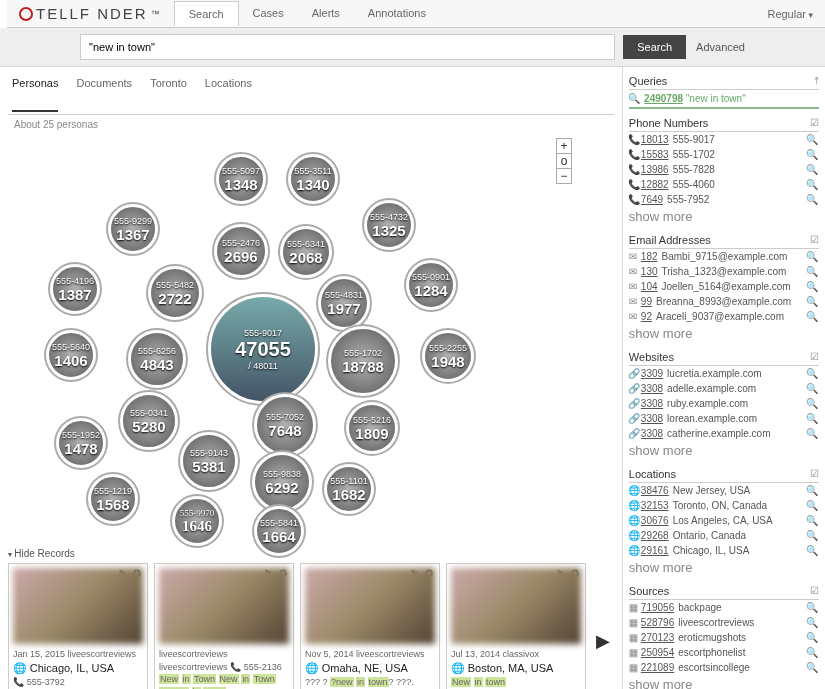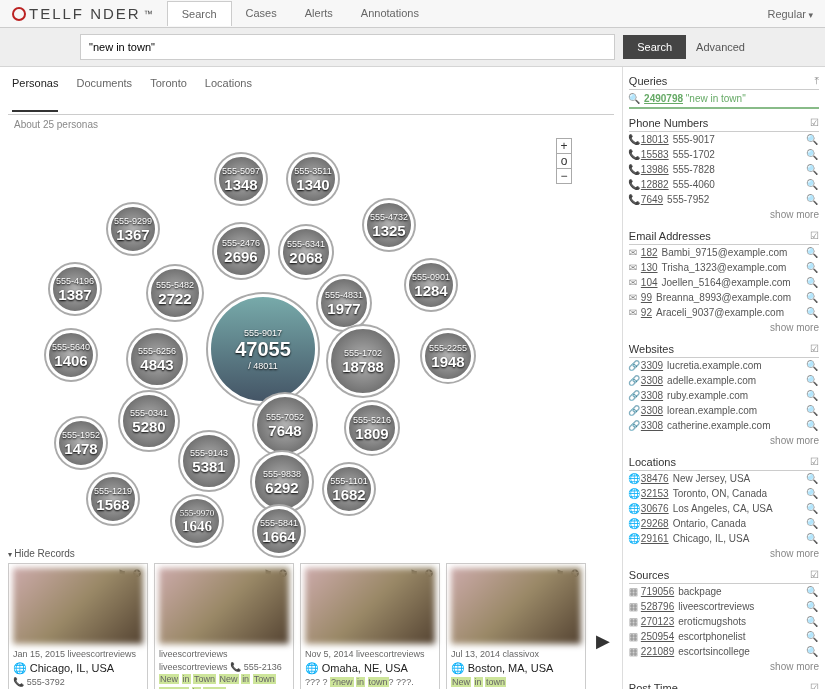--- a/index.html
+++ b/index.html
@@ -1,19 +1,19 @@
 <!DOCTYPE html>
 <html><head>
 <meta charset="utf-8">
 <style>
 * { box-sizing: border-box; margin: 0; padding: 0; }
 body { font-family: Arial, Helvetica, sans-serif; font-size: 11px; color: #333; background: #fff; width: 825px; }
 
 
-.topbar { display: flex; align-items: center; height: 28px; border-bottom: 1px solid #ccc; background: #f7f7f7; padding: 0 12px; }
+.topbar { display: flex; align-items: center; height: 28px; border-bottom: 1px solid #ccc; background: #f7f7f7; padding: 0 12px; margin-left: 7px; }
 .logo { display: flex; align-items: center; gap: 3px; font-weight: 400; font-size: 15px; letter-spacing: 2px; color: #444; margin-right: 12px; }
 .logo-icon { width: 14px; height: 14px; border: 2px solid #b22; border-radius: 50%; position: relative; }
 .navlinks { display: flex; gap: 0; }
 .navlinks span { padding: 6px 14px; color: #666; font-size: 11px; cursor: pointer; }
 .navlinks span.active { background: #fff; border: 1px solid #ccc; border-bottom: none; }
 .userbtn { margin-left: auto; color: #666; font-size: 11px; }
 .userbtn::after { content: " ▾"; font-size: 9px; }
 
 
 .searchbar { display: flex; align-items: center; padding: 6px 80px; background: #eee; border-bottom: 1px solid #d5d5d5; }
@@ -59,21 +59,21 @@
 
 .panel { margin-bottom: 6px; }
 .panel h4 { font-size: 11px; font-weight: normal; color: #333; padding: 2px 0; border-bottom: 1px solid #ccc; display: flex; justify-content: space-between; }
 .panel h4::after { content: "☑"; color: #888; font-size: 10px; }
 .qline { color: #6a6; padding: 3px 0; border-bottom: 2px solid #8b8; font-size: 10px; }
 .qline .cnt { font-weight: bold; text-decoration: underline; }
 .prow { display: flex; align-items: center; padding: 2px 0; gap: 4px; color: #555; }
 .prow .pic { width: 8px; text-align: center; color: #888; }
 .prow .cnt { text-decoration: underline; }
 .prow .mag { margin-left: auto; color: #aaa; }
-.showmore { text-align: right; color: #888; font-size: 10px; padding: 2px 0; cursor: pointer; }
+.showmore { text-align: left; color: #888; font-size: 13px; padding: 2px 0; cursor: pointer; }
 .panel.upload h4::after { content: "⤒"; }
 </style>
 </head>
 <body>
 
 <div class="topbar">
   <div class="logo">
     <span class="logo-icon"></span>
     <span>TELLF   NDER</span>
       <span style="font-size:9px">™</span>

